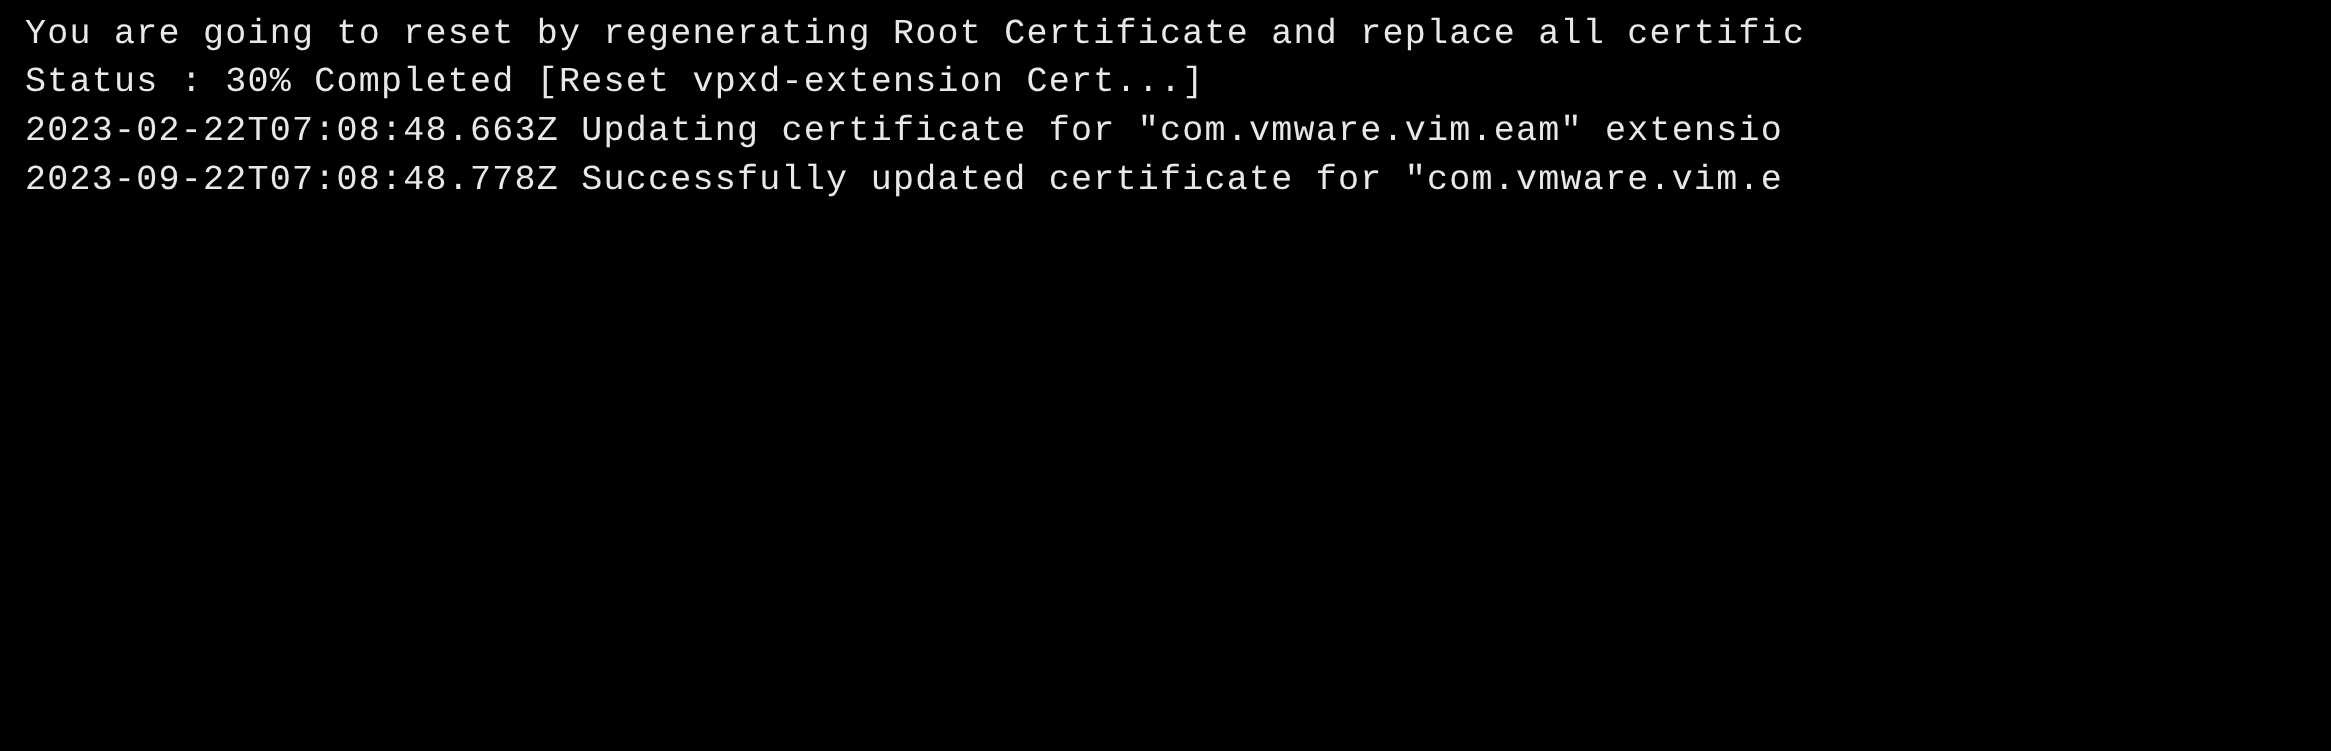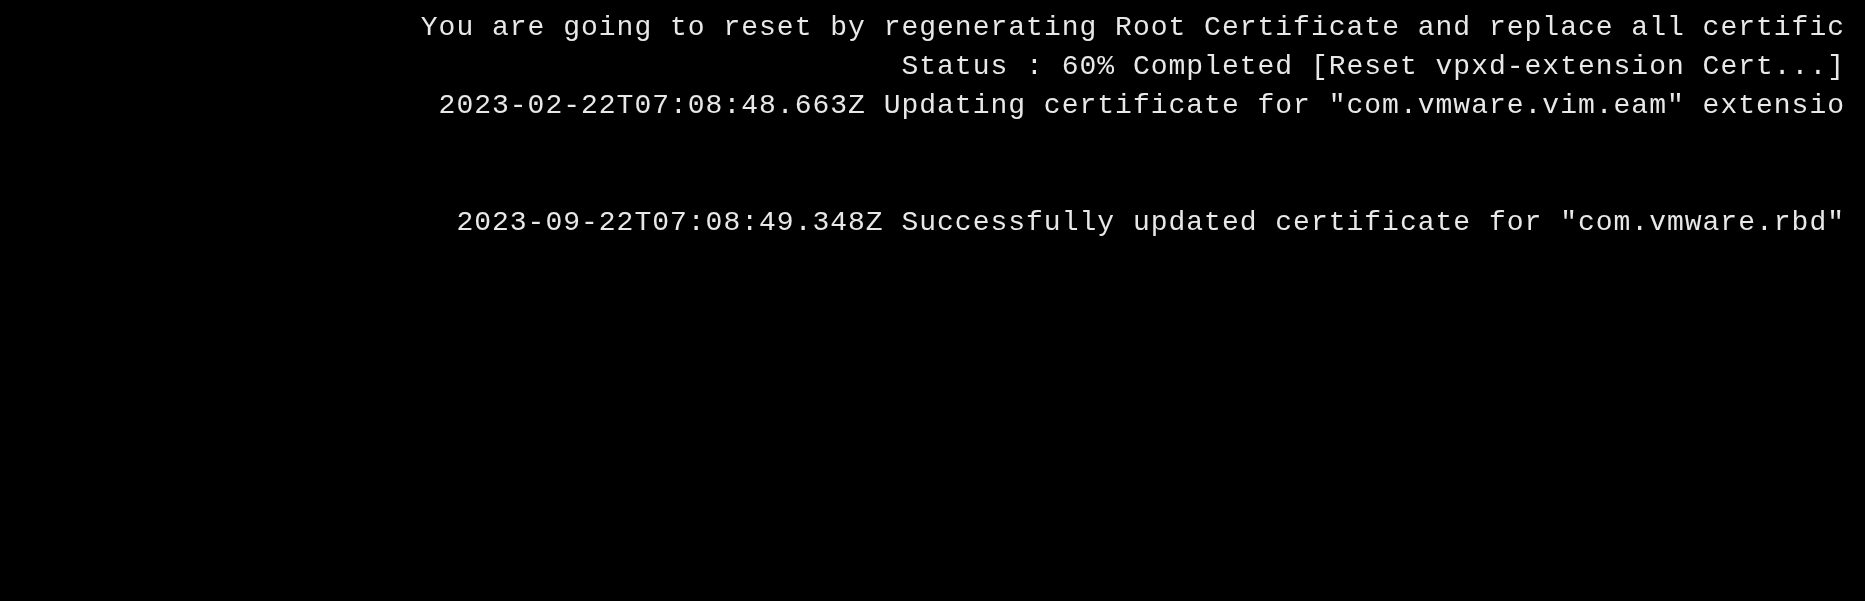--- a/index.html
+++ b/index.html
@@ -16,33 +16,32 @@
       padding: 8px 20px;
       white-space: nowrap;
       overflow: hidden;
       letter-spacing: 1px;
       width: 1865px;
       height: 601px;
     }
     .terminal-line {
       display: block;
       height: 39px;
-      text-align: right;
     }
     .blank-line {
       display: block;
       height: 39px;
     }
   </style>
 </head>
 <body>
 
 <div>
   <span class="terminal-line">You are going to reset by regenerating Root Certificate and replace all certific</span>
-  <span class="terminal-line">Status : 60% Completed [Reset vpxd-extension Cert...]</span>
+  <span class="terminal-line">Status : 30% Completed [Reset vpxd-extension Cert...]</span>
   <span class="terminal-line">2023-02-22T07:08:48.663Z  Updating certificate for "com.vmware.vim.eam" extensio</span>
+  <span class="terminal-line">2023-09-22T07:08:48.778Z  Successfully updated certificate for "com.vmware.vim.e</span>
   <span class="blank-line"></span>
   <span class="blank-line"></span>
-  <span class="terminal-line">2023-09-22T07:08:49.348Z  Successfully updated certificate for "com.vmware.rbd"</span>
   <span class="blank-line"></span>
   <span class="blank-line"></span>
   <span class="blank-line"></span>
 </div>
 
 </body></html>

